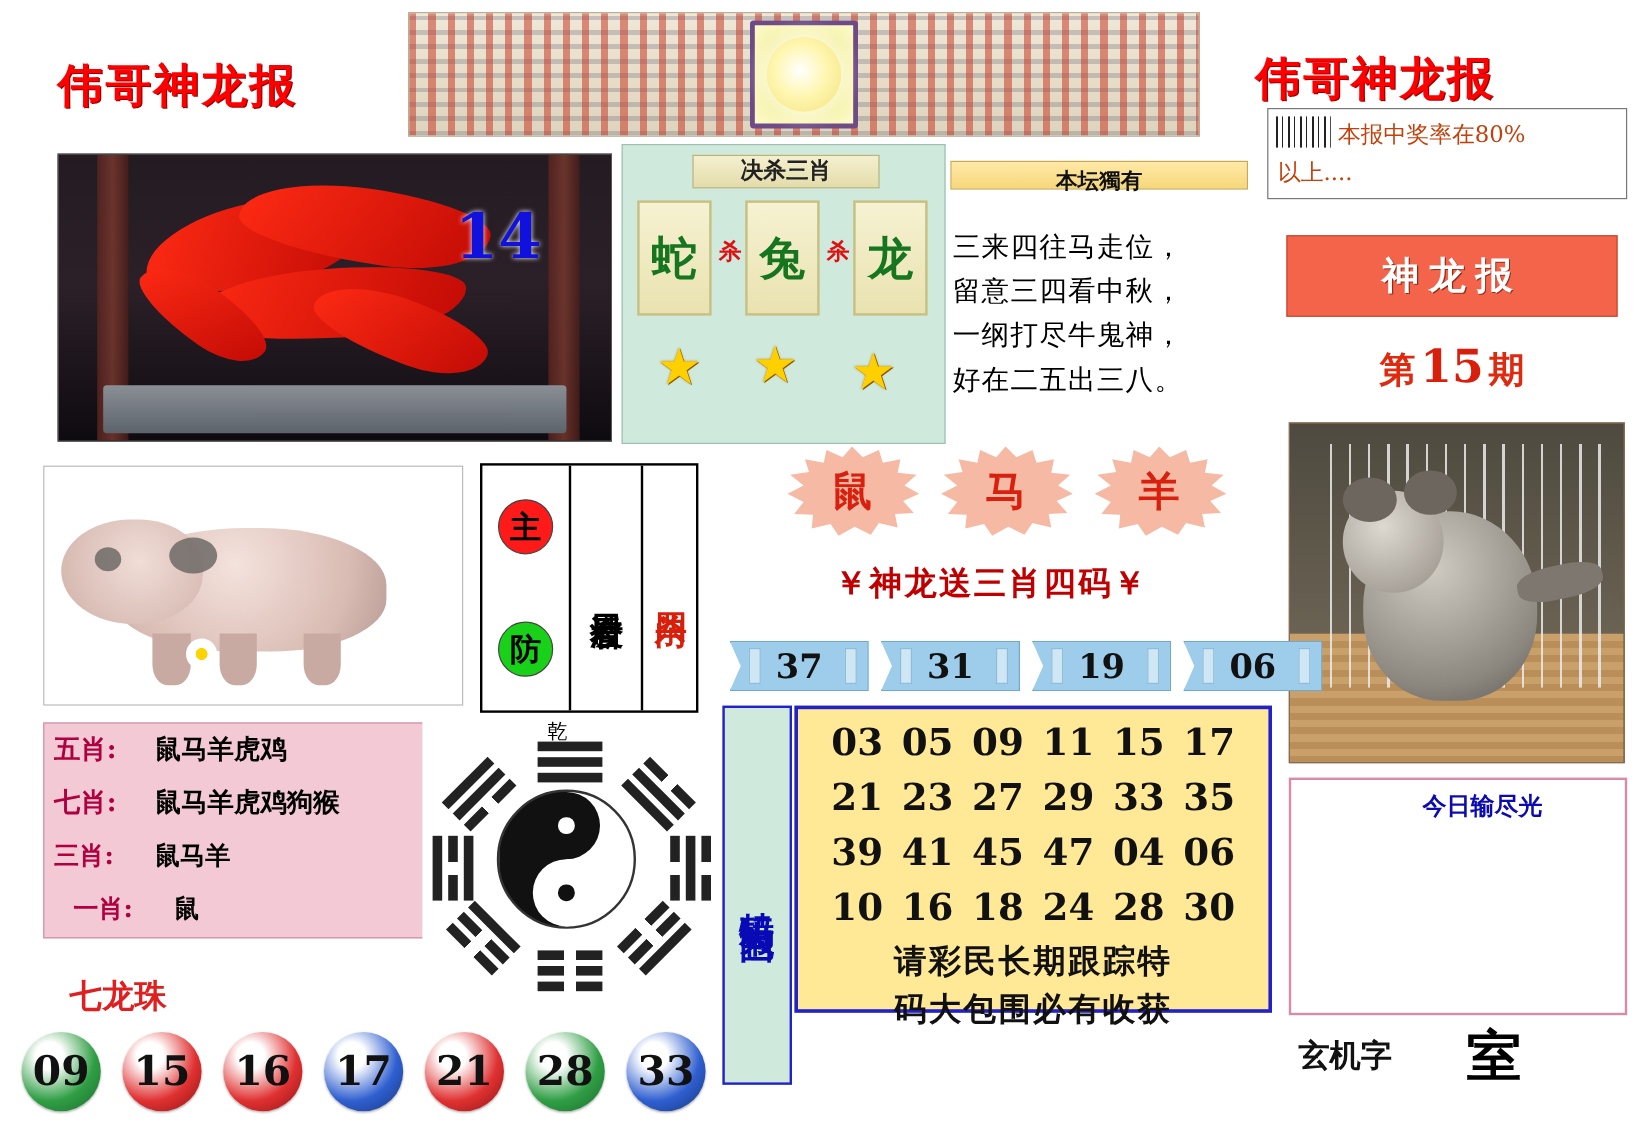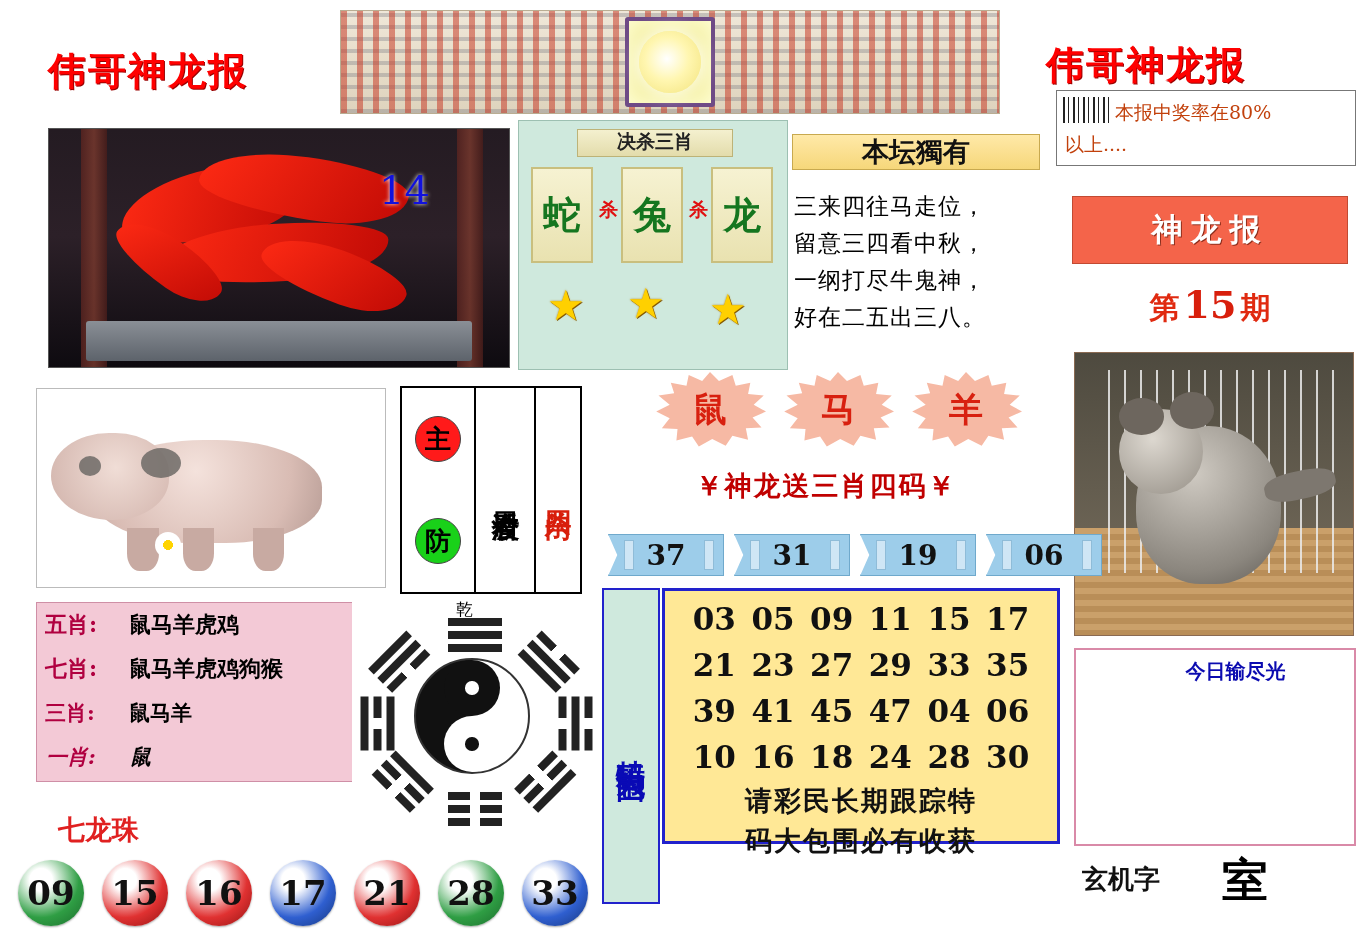--- a/index.html
+++ b/index.html
@@ -56,21 +56,21 @@
   .photo-sculpture .base {
     position:absolute; left:8%; right:8%; bottom:6px; height:40px;
     background:linear-gradient(180deg,#8a8f96,#5d636b);
     border-radius:3px;
   }
   .photo-sculpture .ribbon {
     position:absolute; border-radius:50% 50% 40% 60%/60% 40% 60% 40%;
     background:linear-gradient(120deg,#ff2b14,#c00a05);
   }
   .photo-num {
-    color:#1111dd; font-weight:normal; font-size:40px;
+    color:#1111dd; font-weight:bold; font-size:52px;
     font-family:"DejaVu Serif","Liberation Serif",serif;
     text-shadow:0 0 4px #fff;
   }
 
   
   .sansxiao {
     background:#cfe9dd; border:1px solid #9dc0b2;
   }
   .scroll-head {
     background:linear-gradient(180deg,#f4f0cf,#e3dcab);
@@ -327,21 +327,21 @@
   <div class="abs sha-mark" style="left:80px; top:76px;">杀</div>
   <div class="abs zodiac-card" style="left:102px; top:46px; width:62px; height:96px;">兔</div>
   <div class="abs sha-mark" style="left:170px; top:76px;">杀</div>
   <div class="abs zodiac-card" style="left:192px; top:46px; width:62px; height:96px;">龙</div>
 
   <div class="abs star" style="left:28px; top:160px;">★</div>
   <div class="abs star" style="left:108px; top:158px;">★</div>
   <div class="abs star" style="left:190px; top:164px;">★</div>
 </div>
 
-<div class="abs bentan-head" style="left:792px; top:134px; width:248px; height:36px; font-size:27px; line-height:33px;">本坛獨有</div>
+<div class="abs bentan-head" style="left:792px; top:134px; width:248px; height:24px; font-size:18px; line-height:33px;">本坛獨有</div>
 <div class="abs" style="left:794px; top:188px; width:250px;">
   <div class="poem">三来四往马走位，</div>
   <div class="poem">留意三四看中秋，</div>
   <div class="poem">一纲打尽牛鬼神，</div>
   <div class="poem">好在二五出三八。</div>
 </div>
 
 <div class="abs rate-box" style="left:1056px; top:90px; width:300px; height:76px;">
   <div class="abs barcode" style="left:6px; top:6px; width:46px; height:26px;"></div>
   <div class="abs rate-text" style="left:58px; top:8px;">本报中奖率在80%</div>
@@ -390,21 +390,21 @@
     <span class="xiao-val" style="font-size:22px;">鼠马羊虎鸡</span>
   </div>
   <div class="xiao-row" style="height:44px; padding:0 8px;">
     <span class="xiao-label" style="font-size:22px; width:84px;">七肖:</span>
     <span class="xiao-val" style="font-size:22px;">鼠马羊虎鸡狗猴</span>
   </div>
   <div class="xiao-row" style="height:44px; padding:0 8px;">
     <span class="xiao-label" style="font-size:21px; width:84px;">三肖:</span>
     <span class="xiao-val" style="font-size:21px;">鼠马羊</span>
   </div>
-  <div class="xiao-row" style="height:44px; padding:0 9px;font-style:italic;">
+  <div class="xiao-row" style="height:44px; padding:0 24px;">
     <span class="xiao-label" style="font-size:21px; width:84px;">一肖:</span>
     <span class="xiao-val" style="font-size:21px;">鼠</span>
   </div>
 </div>
 <div class="abs qlz" style="left:58px; top:812px;">七龙珠</div>
 
 <div class="ball" style="left:18px;  top:860px; background:radial-gradient(circle at 35% 30%, #ffffff 0 18%, #2f9e44 60%, #1b6b2c 100%);">
     <span>09</span>
   </div>
 <div class="ball" style="left:102px; top:860px; background:radial-gradient(circle at 35% 30%, #ffffff 0 18%, #e03131 60%, #8f1212 100%);">

